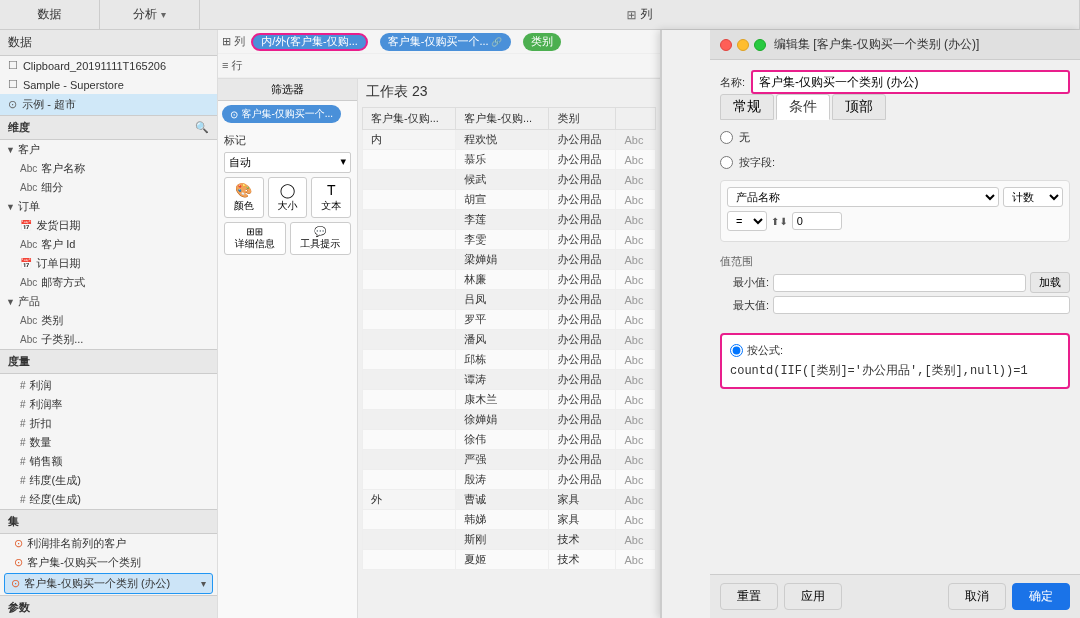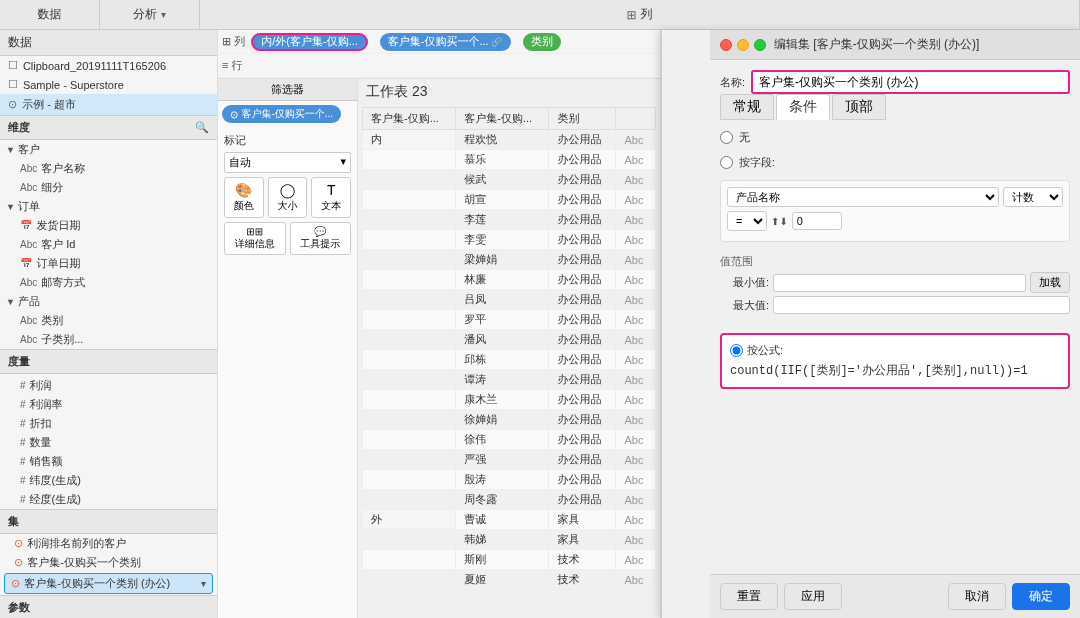--- a/index.html
+++ b/index.html
@@ -450,26 +450,20 @@
                 <td>办公用品</td>
                 <td style="color: rgb(153, 153, 153);">Abc</td>
               </tr>
               <tr>
                 <td></td>
                 <td>殷涛</td>
                 <td>办公用品</td>
                 <td style="color: rgb(153, 153, 153);">Abc</td>
               </tr>
               <tr>
-                <td></td>
-                <td>周冬露</td>
-                <td>办公用品</td>
-                <td style="color: rgb(153, 153, 153);">Abc</td>
-              </tr>
-              <tr>
                 <td style="font-weight: 500; background: rgb(245, 245, 245);">外</td>
                 <td>曹诚</td>
                 <td>家具</td>
                 <td style="color: rgb(153, 153, 153);">Abc</td>
               </tr>
               <tr>
                 <td></td>
                 <td>韩娣</td>
                 <td>家具</td>
                 <td style="color: rgb(153, 153, 153);">Abc</td>

